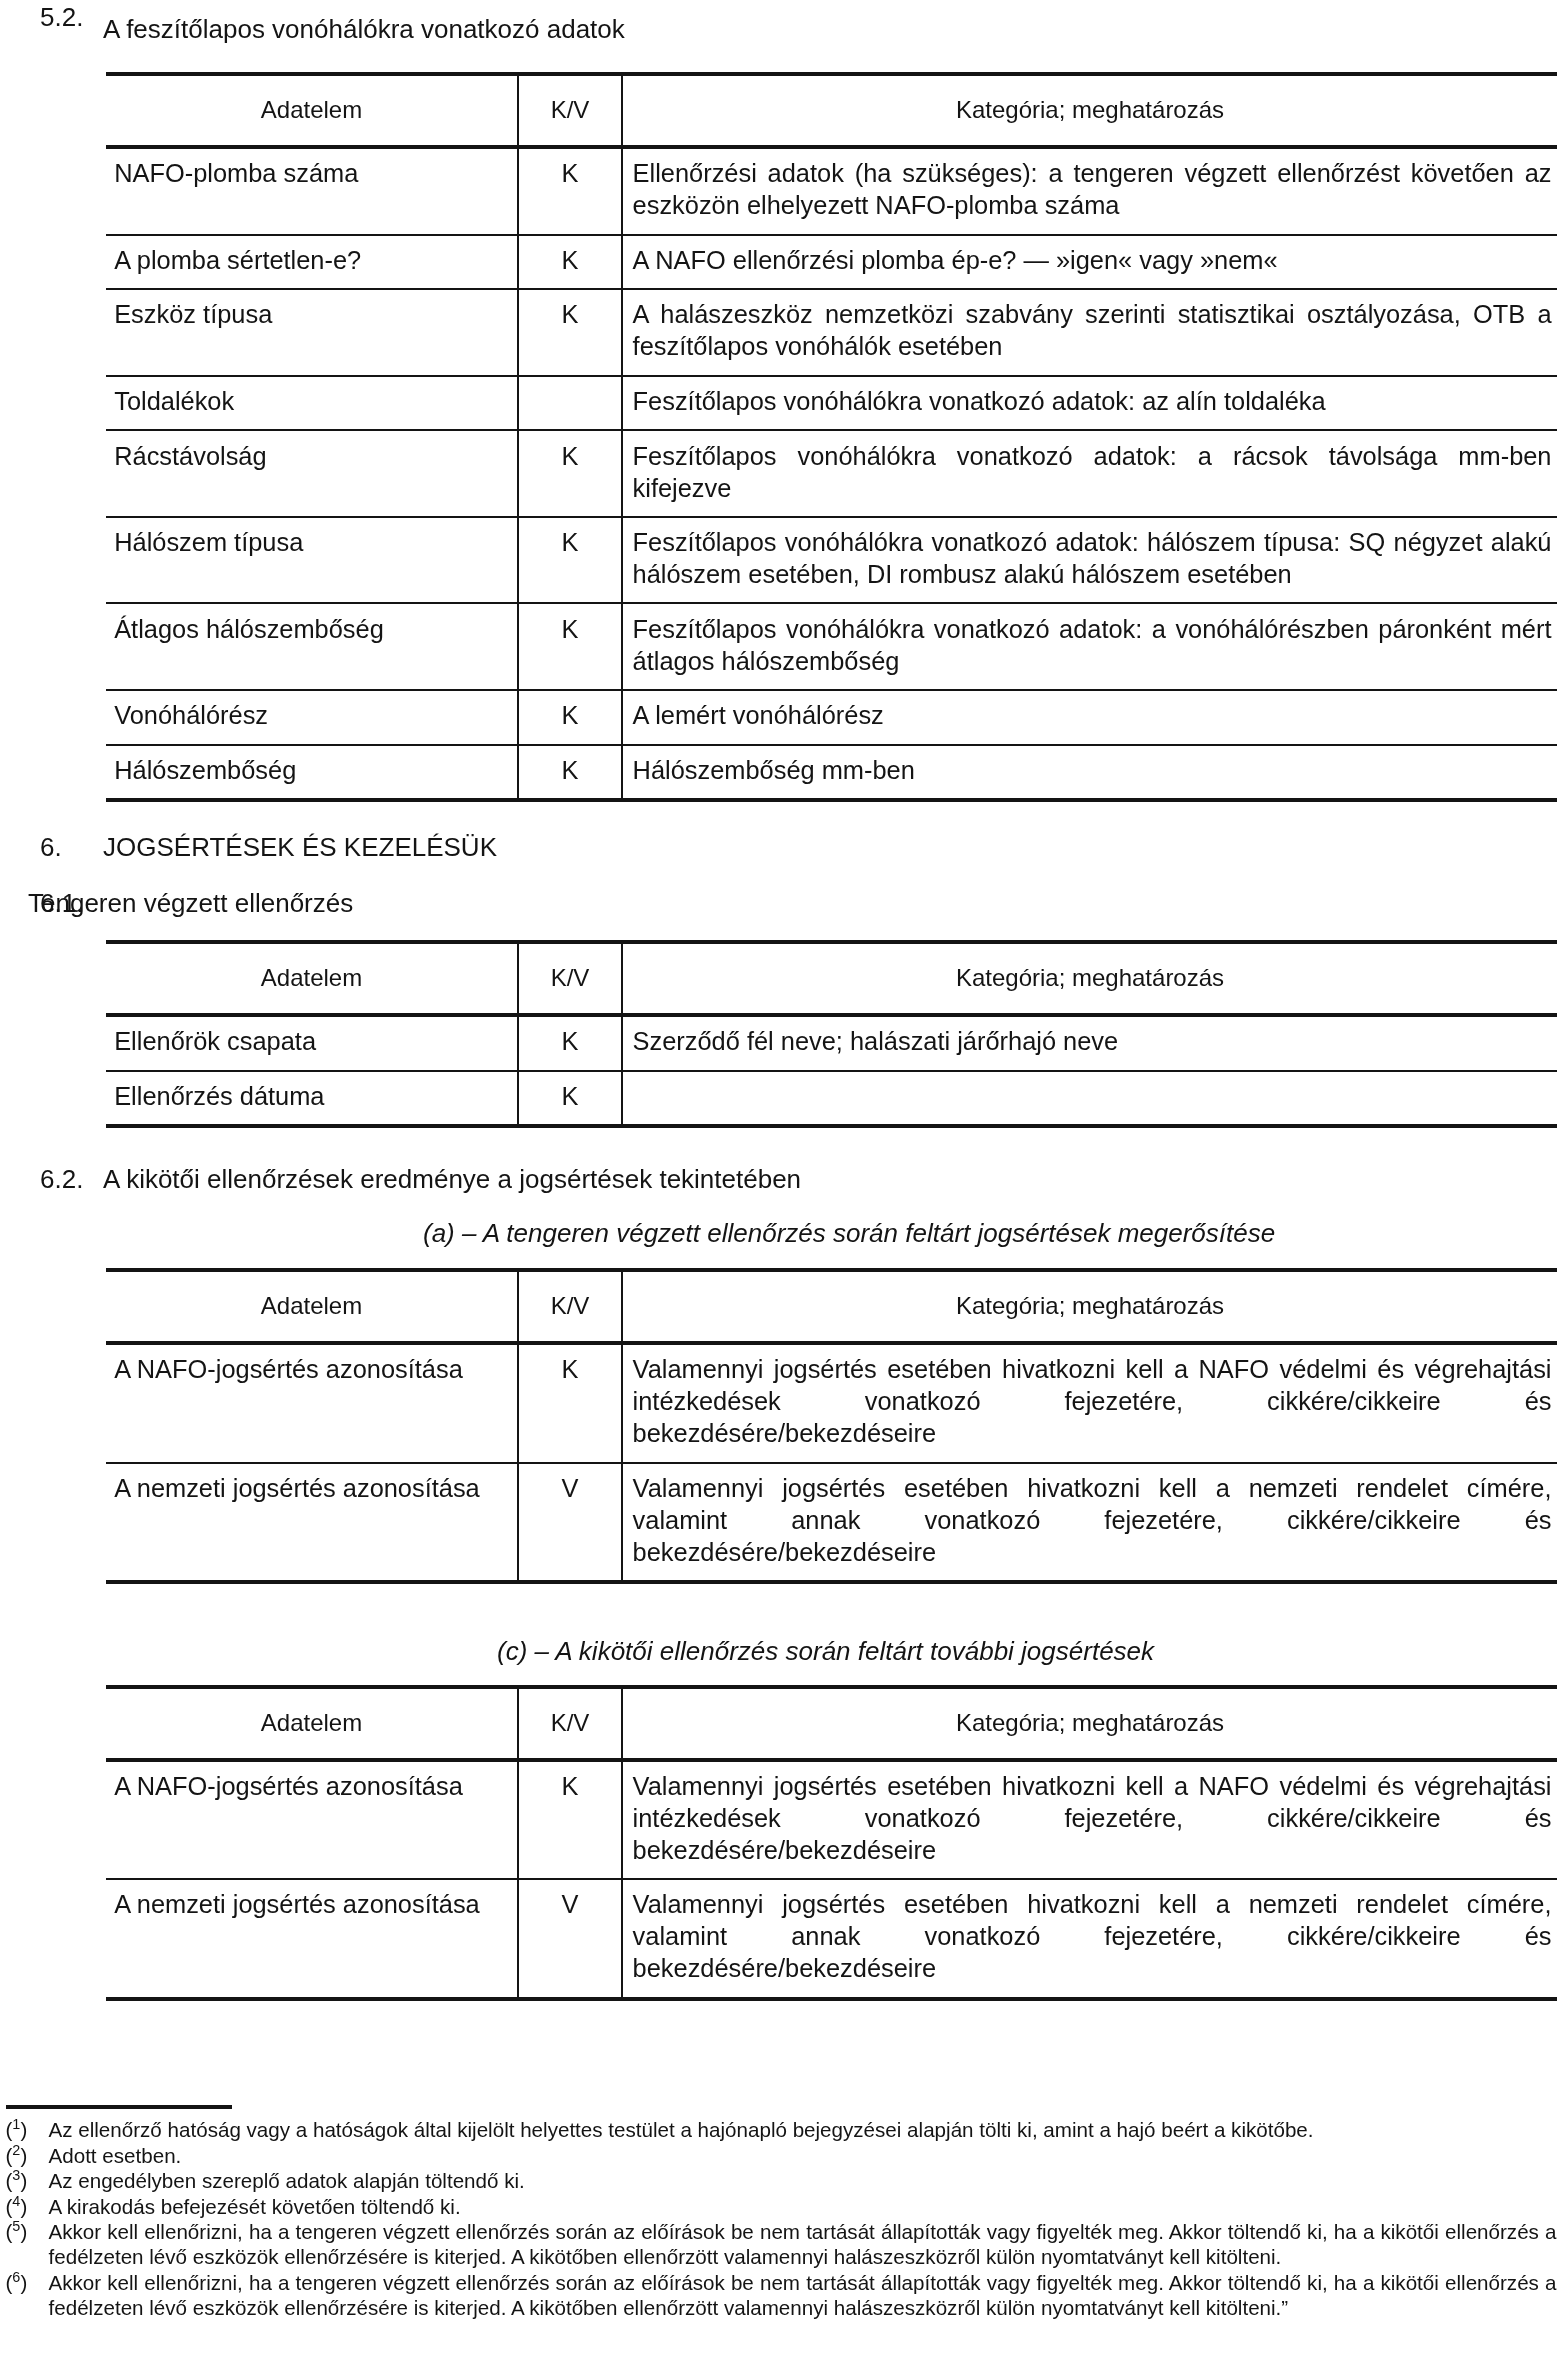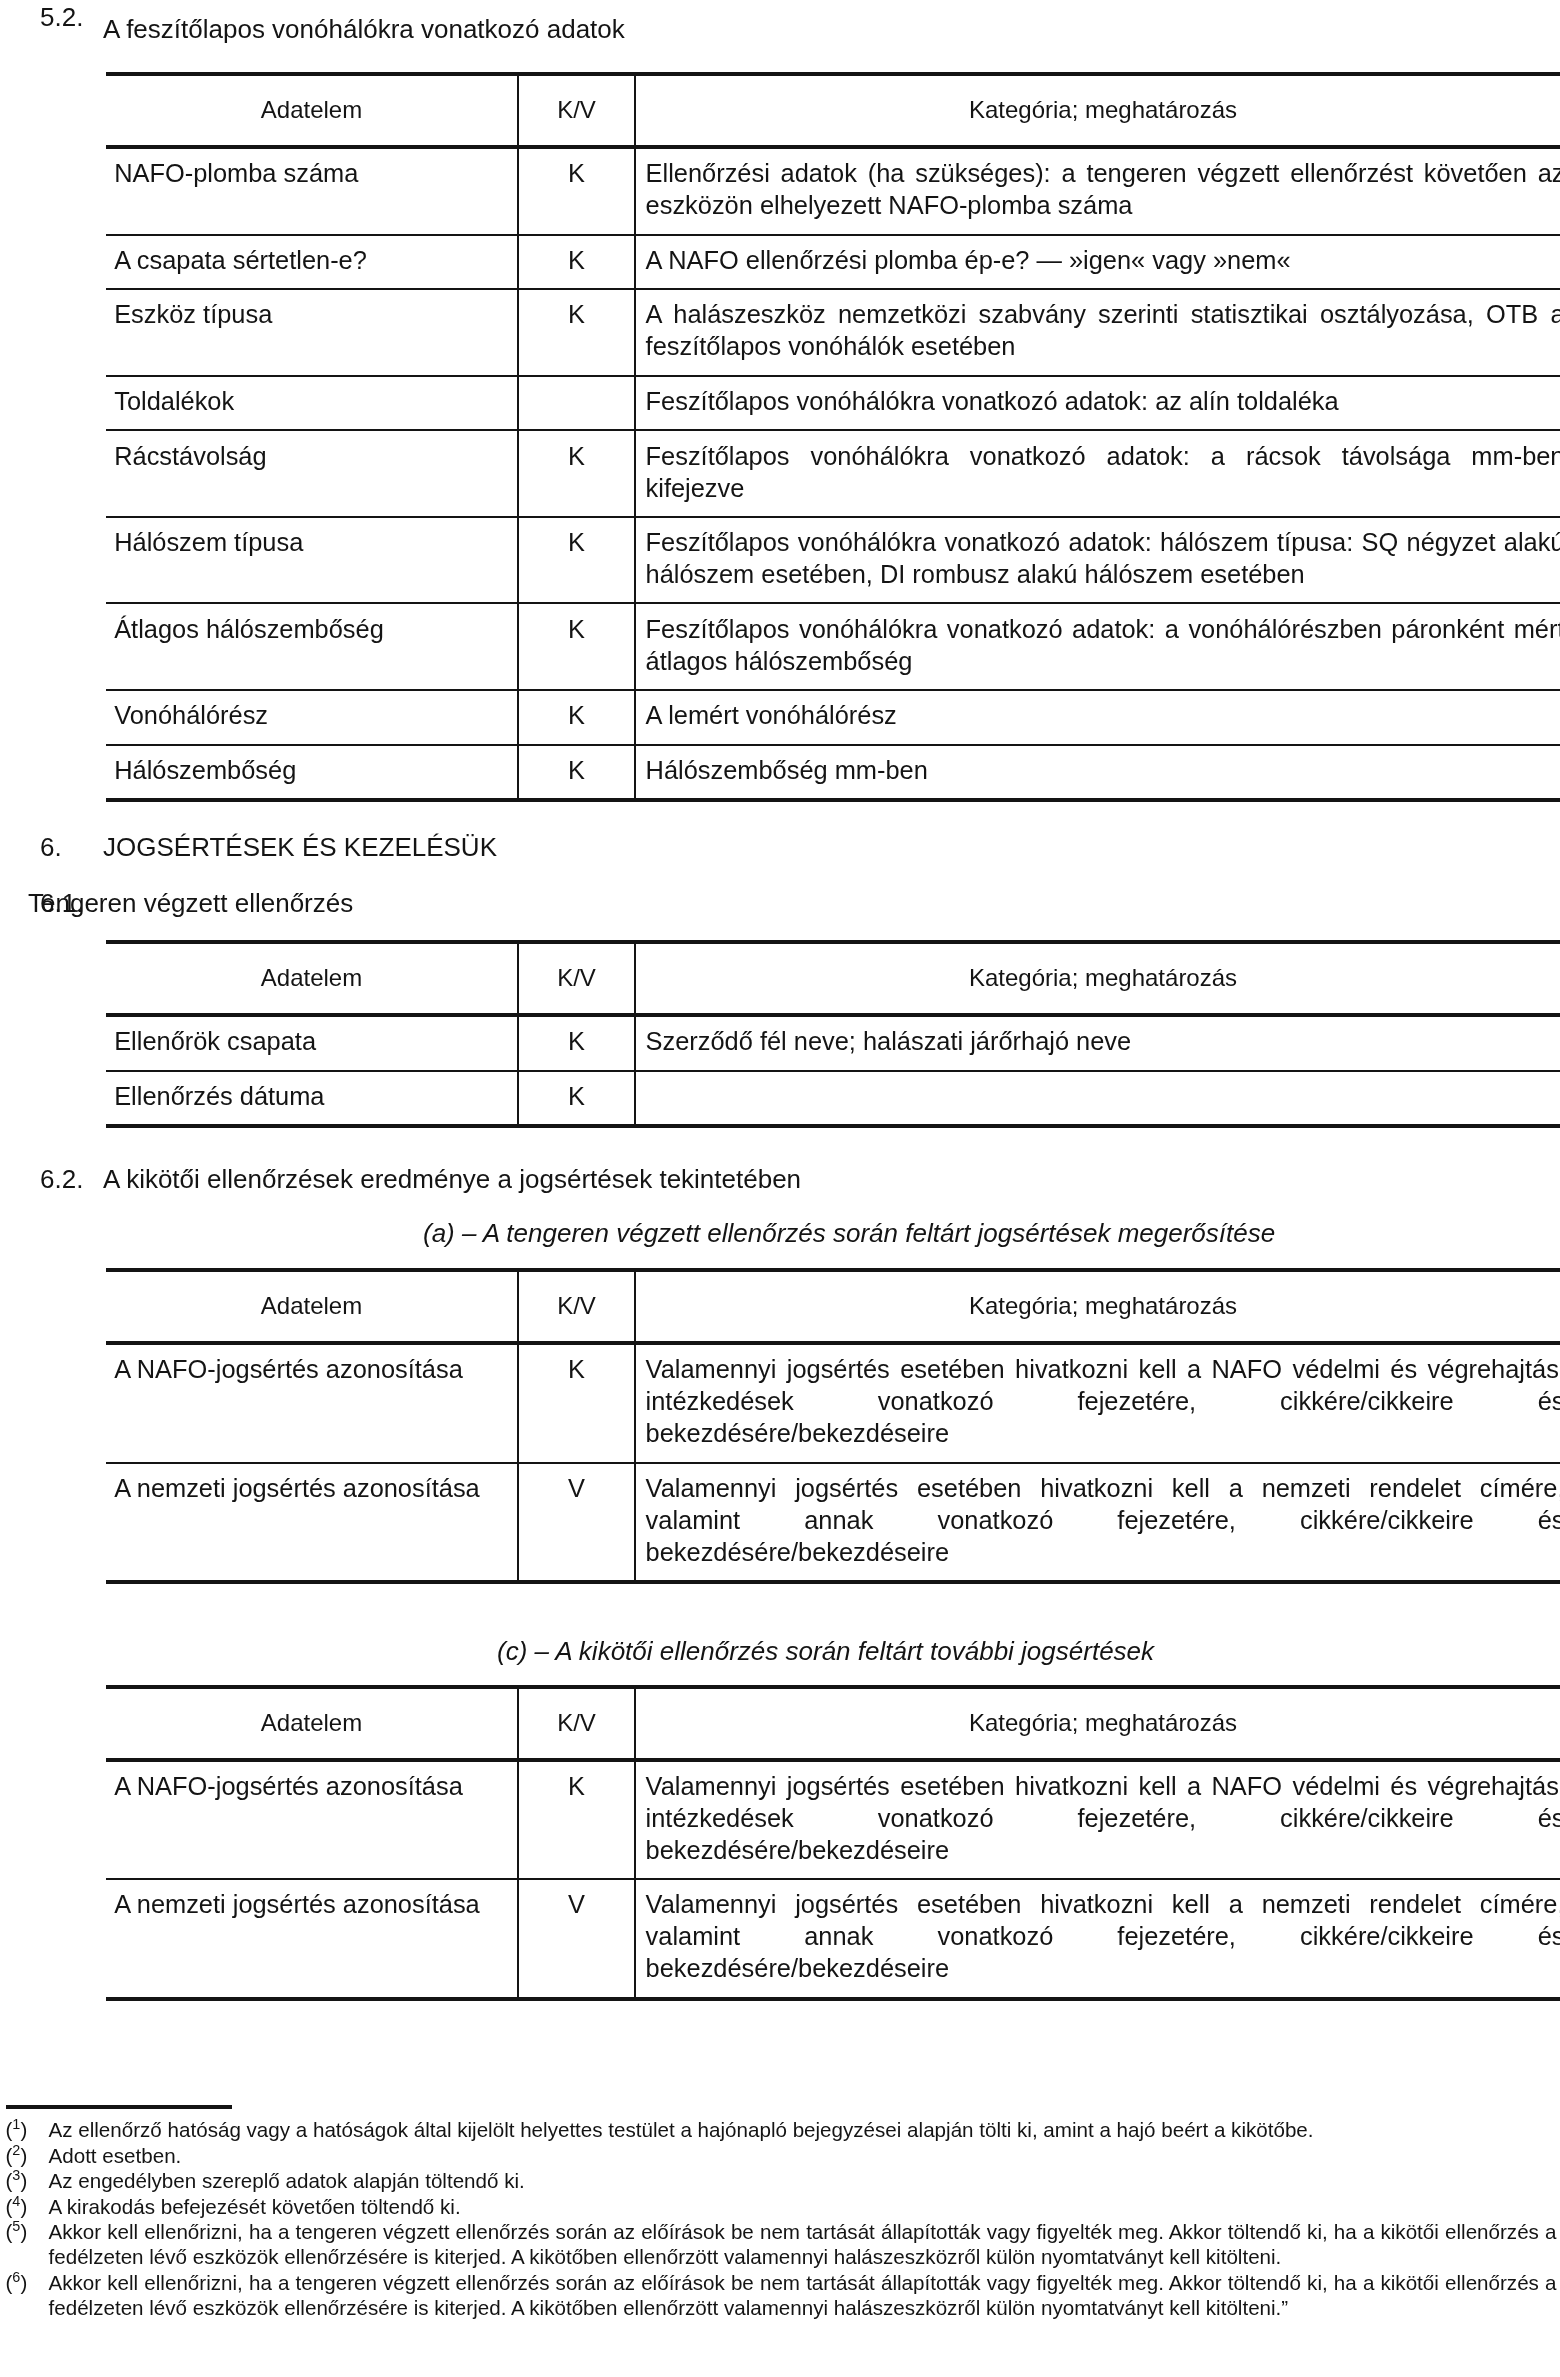--- a/index.html
+++ b/index.html
@@ -44,21 +44,21 @@
     font-weight: 400; font-size: 24px;
     text-align: center; vertical-align: middle;
     padding: 18px 4.1px 19px;
     border-bottom: 4.1px solid #141414;
   }
   .t td {
     vertical-align: top;
     border-top: 2.1px solid #141414;
   }
   .t .c1 { width: 412px; border-right: 2.1px solid #141414; }
-  .t .c2 { width: 117px; border-right: 2.1px solid #141414; text-align: center; }
+  .t .c2 { width: 104px; border-right: 2.1px solid #141414; text-align: center; }
   .t .c3 { width: 935px; margin-left: 40px; }
   .t td.c1 { padding: 8.2px 20.6px 12.4px 8.2px; }
   .t td.c2 { padding: 8.2px 0 12.4px; }
   .t td.c3 { padding: 8.2px 5.5px 12.4px 9.6px; text-align: justify; }
 
   
   .footnotes { position: absolute; left: 5.5px; top: 2105px; width: 1551px; }
   .fn-rule { width: 226px; height: 4.1px; background: #141414; margin-bottom: 8.2px; }
   .fn {
     position: relative;
@@ -93,21 +93,21 @@
         <th class="c3">Kategória; meghatározás</th>
       </tr>
     </thead>
     <tbody>
       <tr>
         <td class="c1">NAFO-plomba száma</td>
         <td class="c2">K</td>
         <td class="c3">Ellenőrzési adatok (ha szükséges): a tengeren végzett ellenőrzést követően az eszközön elhelyezett NAFO-plomba száma</td>
       </tr>
       <tr>
-        <td class="c1">A csapata sértetlen-e?</td>
+        <td class="c1">A plomba sértetlen-e?</td>
         <td class="c2">K</td>
         <td class="c3">A NAFO ellenőrzési plomba ép-e?  —  »igen« vagy »nem«</td>
       </tr>
       <tr>
         <td class="c1">Eszköz típusa</td>
         <td class="c2">K</td>
         <td class="c3">A halászeszköz nemzetközi szabvány szerinti statisztikai osztályozása, OTB a feszítőlapos vonóhálók esetében</td>
       </tr>
       <tr>
         <td class="c1">Toldalékok</td>

